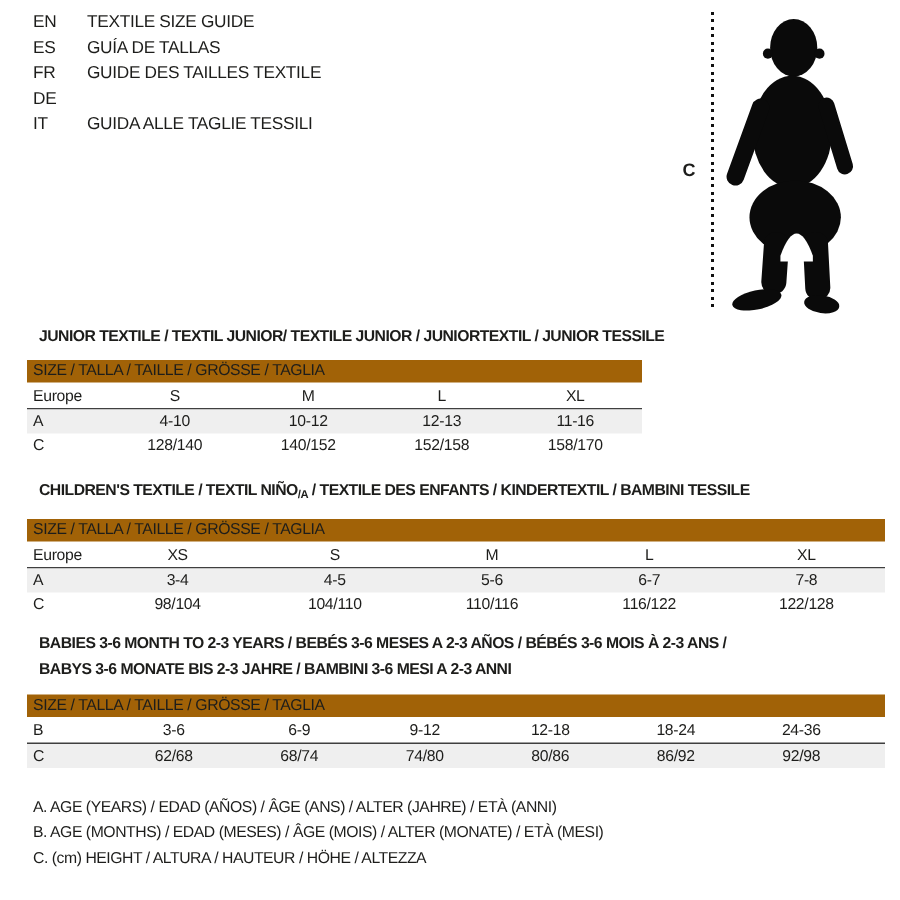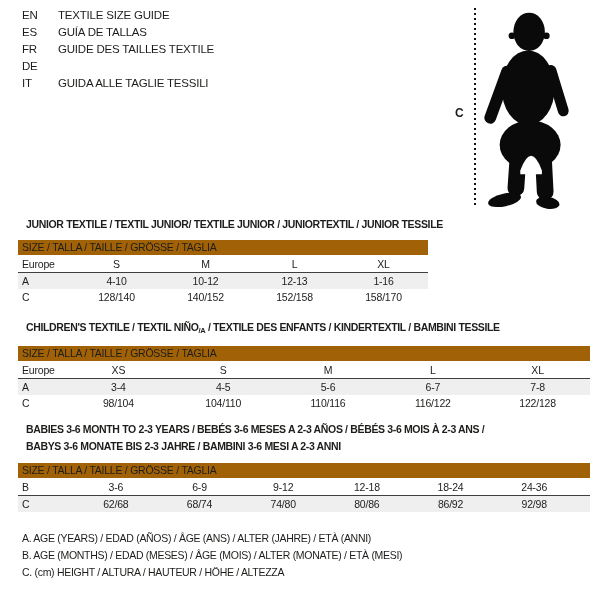--- a/index.html
+++ b/index.html
@@ -99,21 +99,21 @@
     <span class="cell">M</span>
     <span class="cell">L</span>
     <span class="cell">XL</span>
   </div>
   <div class="rule"></div>
   <div class="trow h16 alt">
     <span class="lbl">A</span>
     <span class="cell">4-10</span>
     <span class="cell">10-12</span>
     <span class="cell">12-13</span>
-    <span class="cell">1-16</span>
+    <span class="cell">11-16</span>
   </div>
   <div class="trow h16">
     <span class="lbl">C</span>
     <span class="cell">128/140</span>
     <span class="cell">140/152</span>
     <span class="cell">152/158</span>
     <span class="cell">158/170</span>
   </div>
 </div>
 

